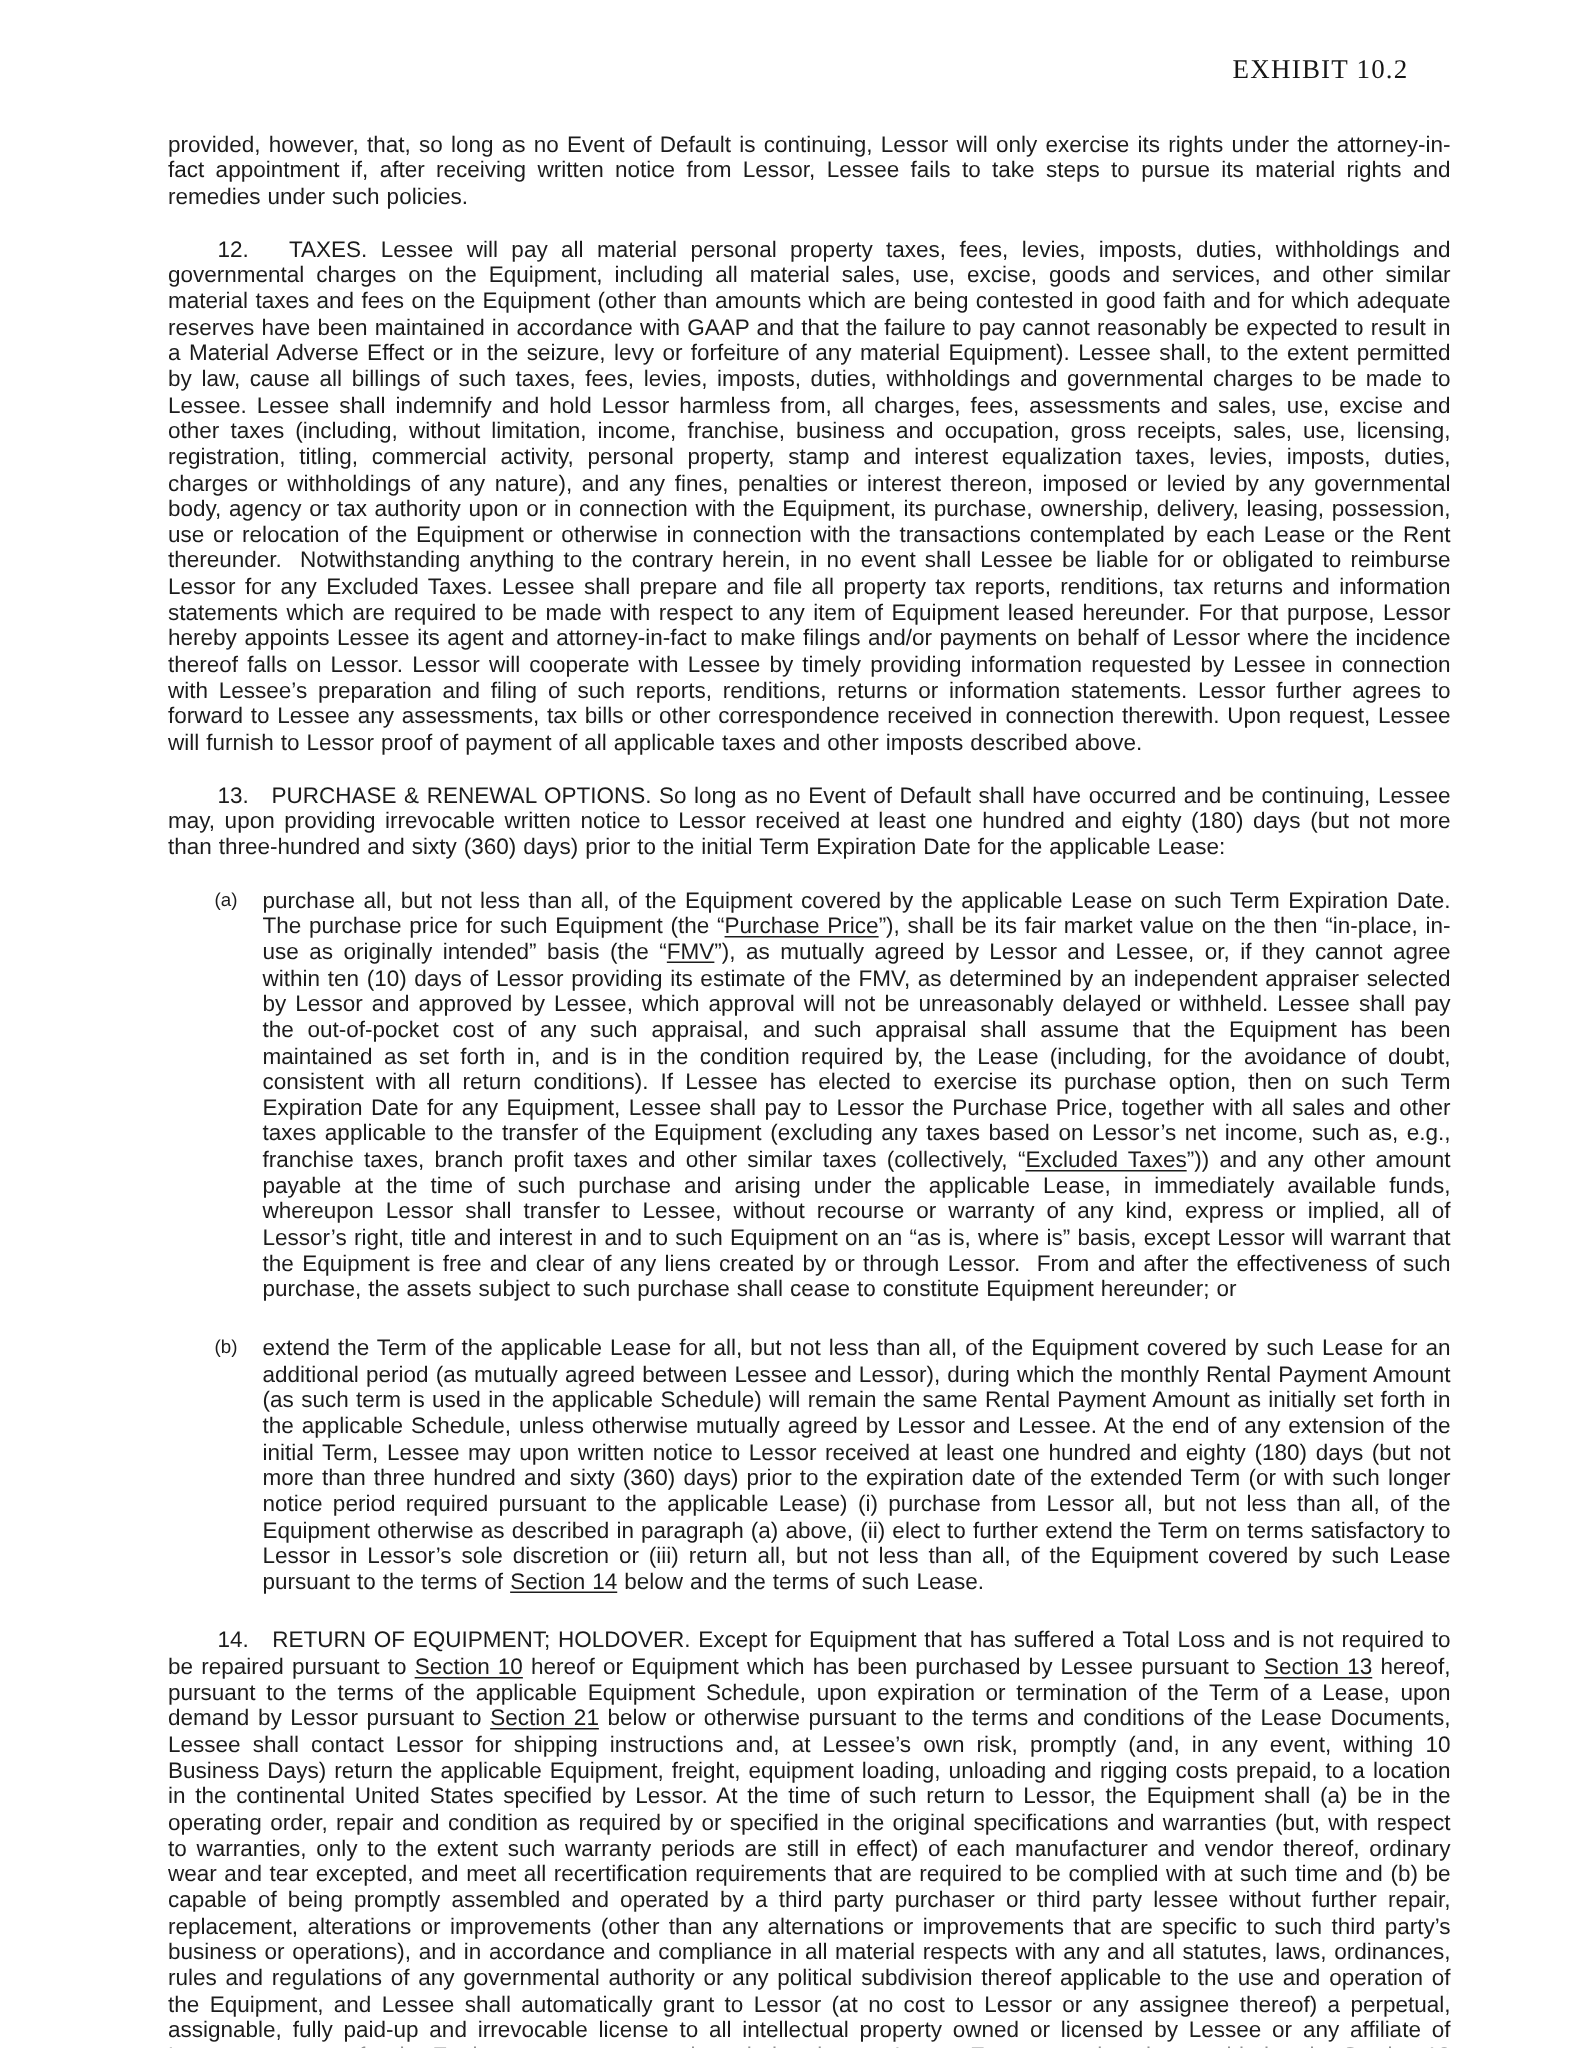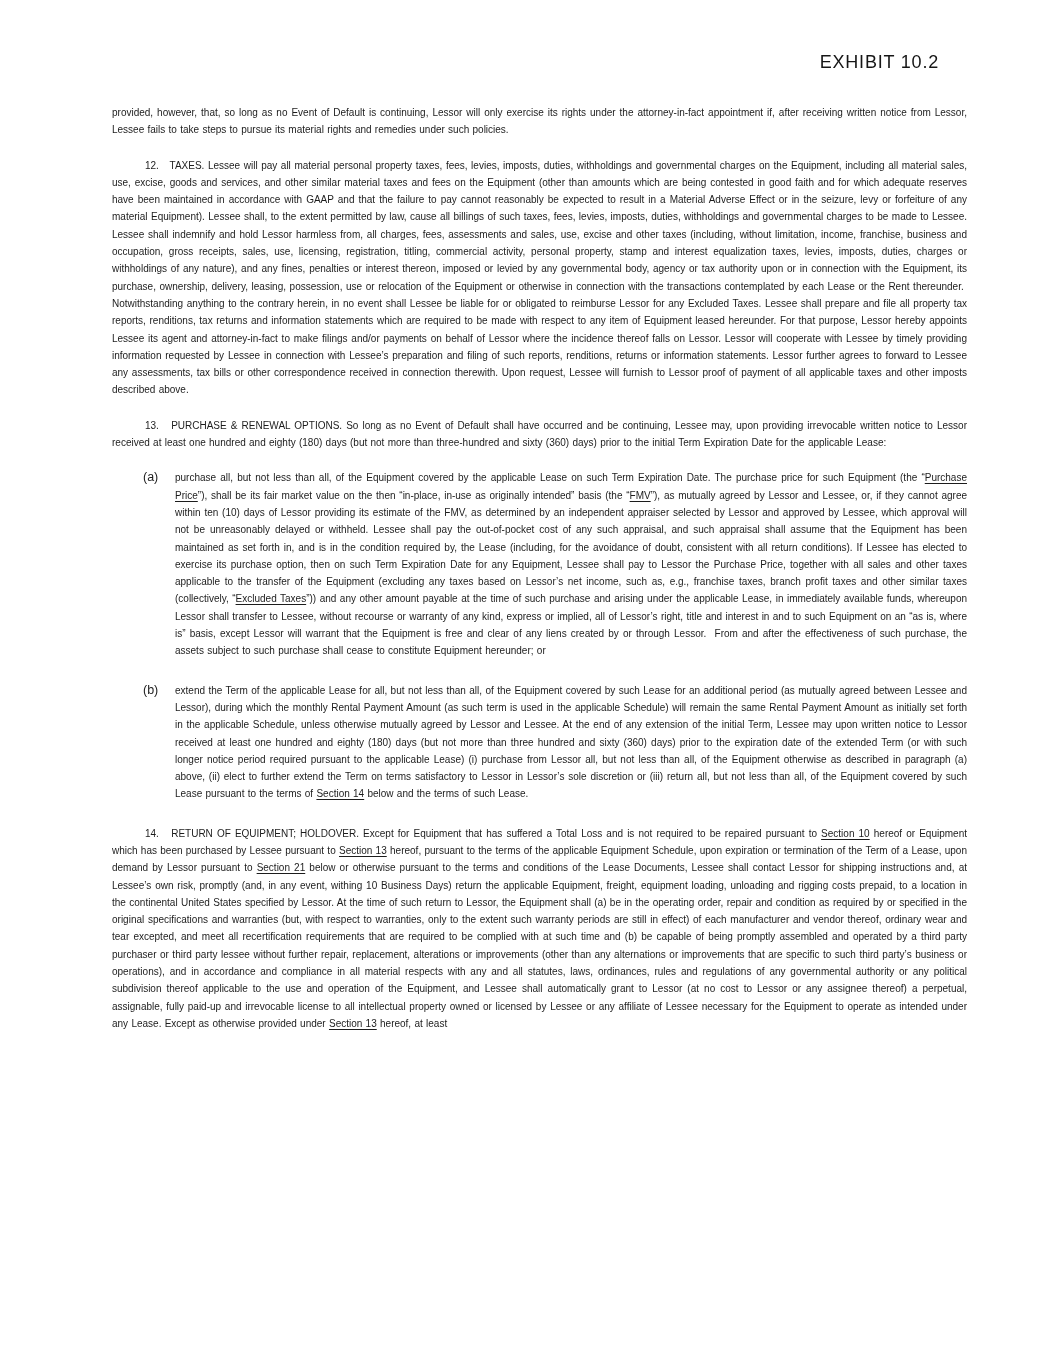--- a/index.html
+++ b/index.html
@@ -15,25 +15,26 @@
     font-family: "Liberation Sans", sans-serif;
     color: #1c1c1c;
     background: #ffffff;
   }
   .exhibit-header {
     text-align: right;
     padding-right: 28px;
     font-size: 18px;
     letter-spacing: 0.8px;
     color: #161616;
-    margin: 16px 0 31px 0;
+    margin: 0 0 31px 0;
     line-height: 21px;
+    font-family: Liberation Serif, serif;
   }
   .para {
-    font-size: 10px;
+    font-size: 15px;
     line-height: 17.3px;
     text-align: justify;
     margin: 0 0 18px 0;
     word-spacing: 0.5px;
   }
   .sec-indent { text-indent: 33px; }
   .clause {
     position: relative;
     padding-left: 63px;
     margin: 2px 0 22px 0;

